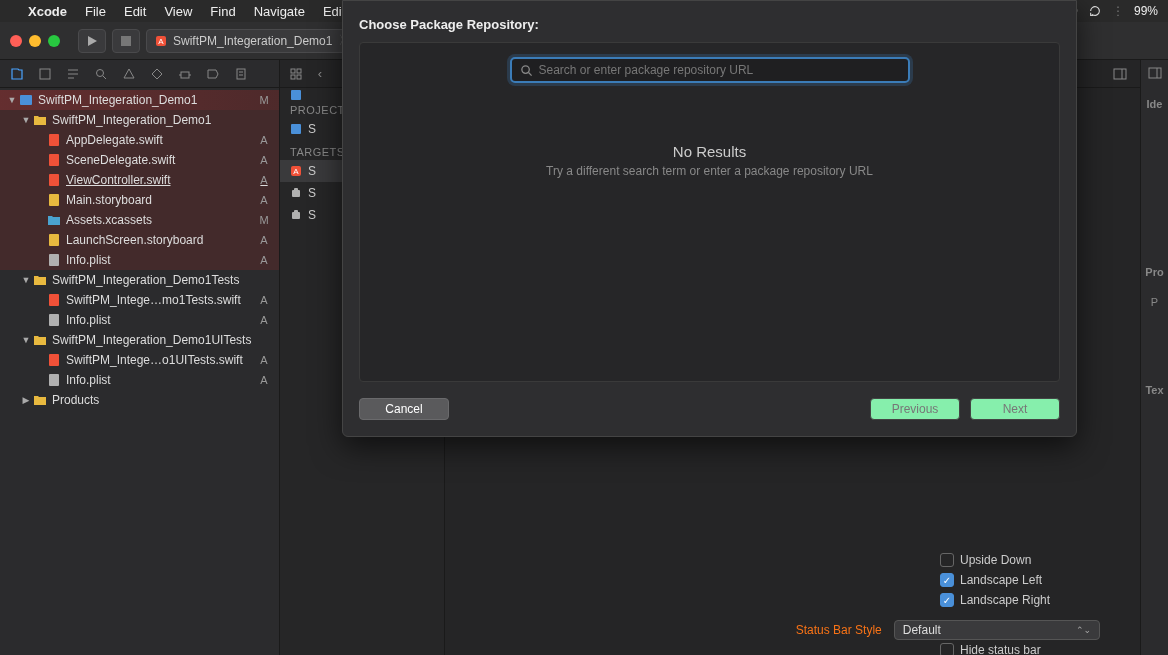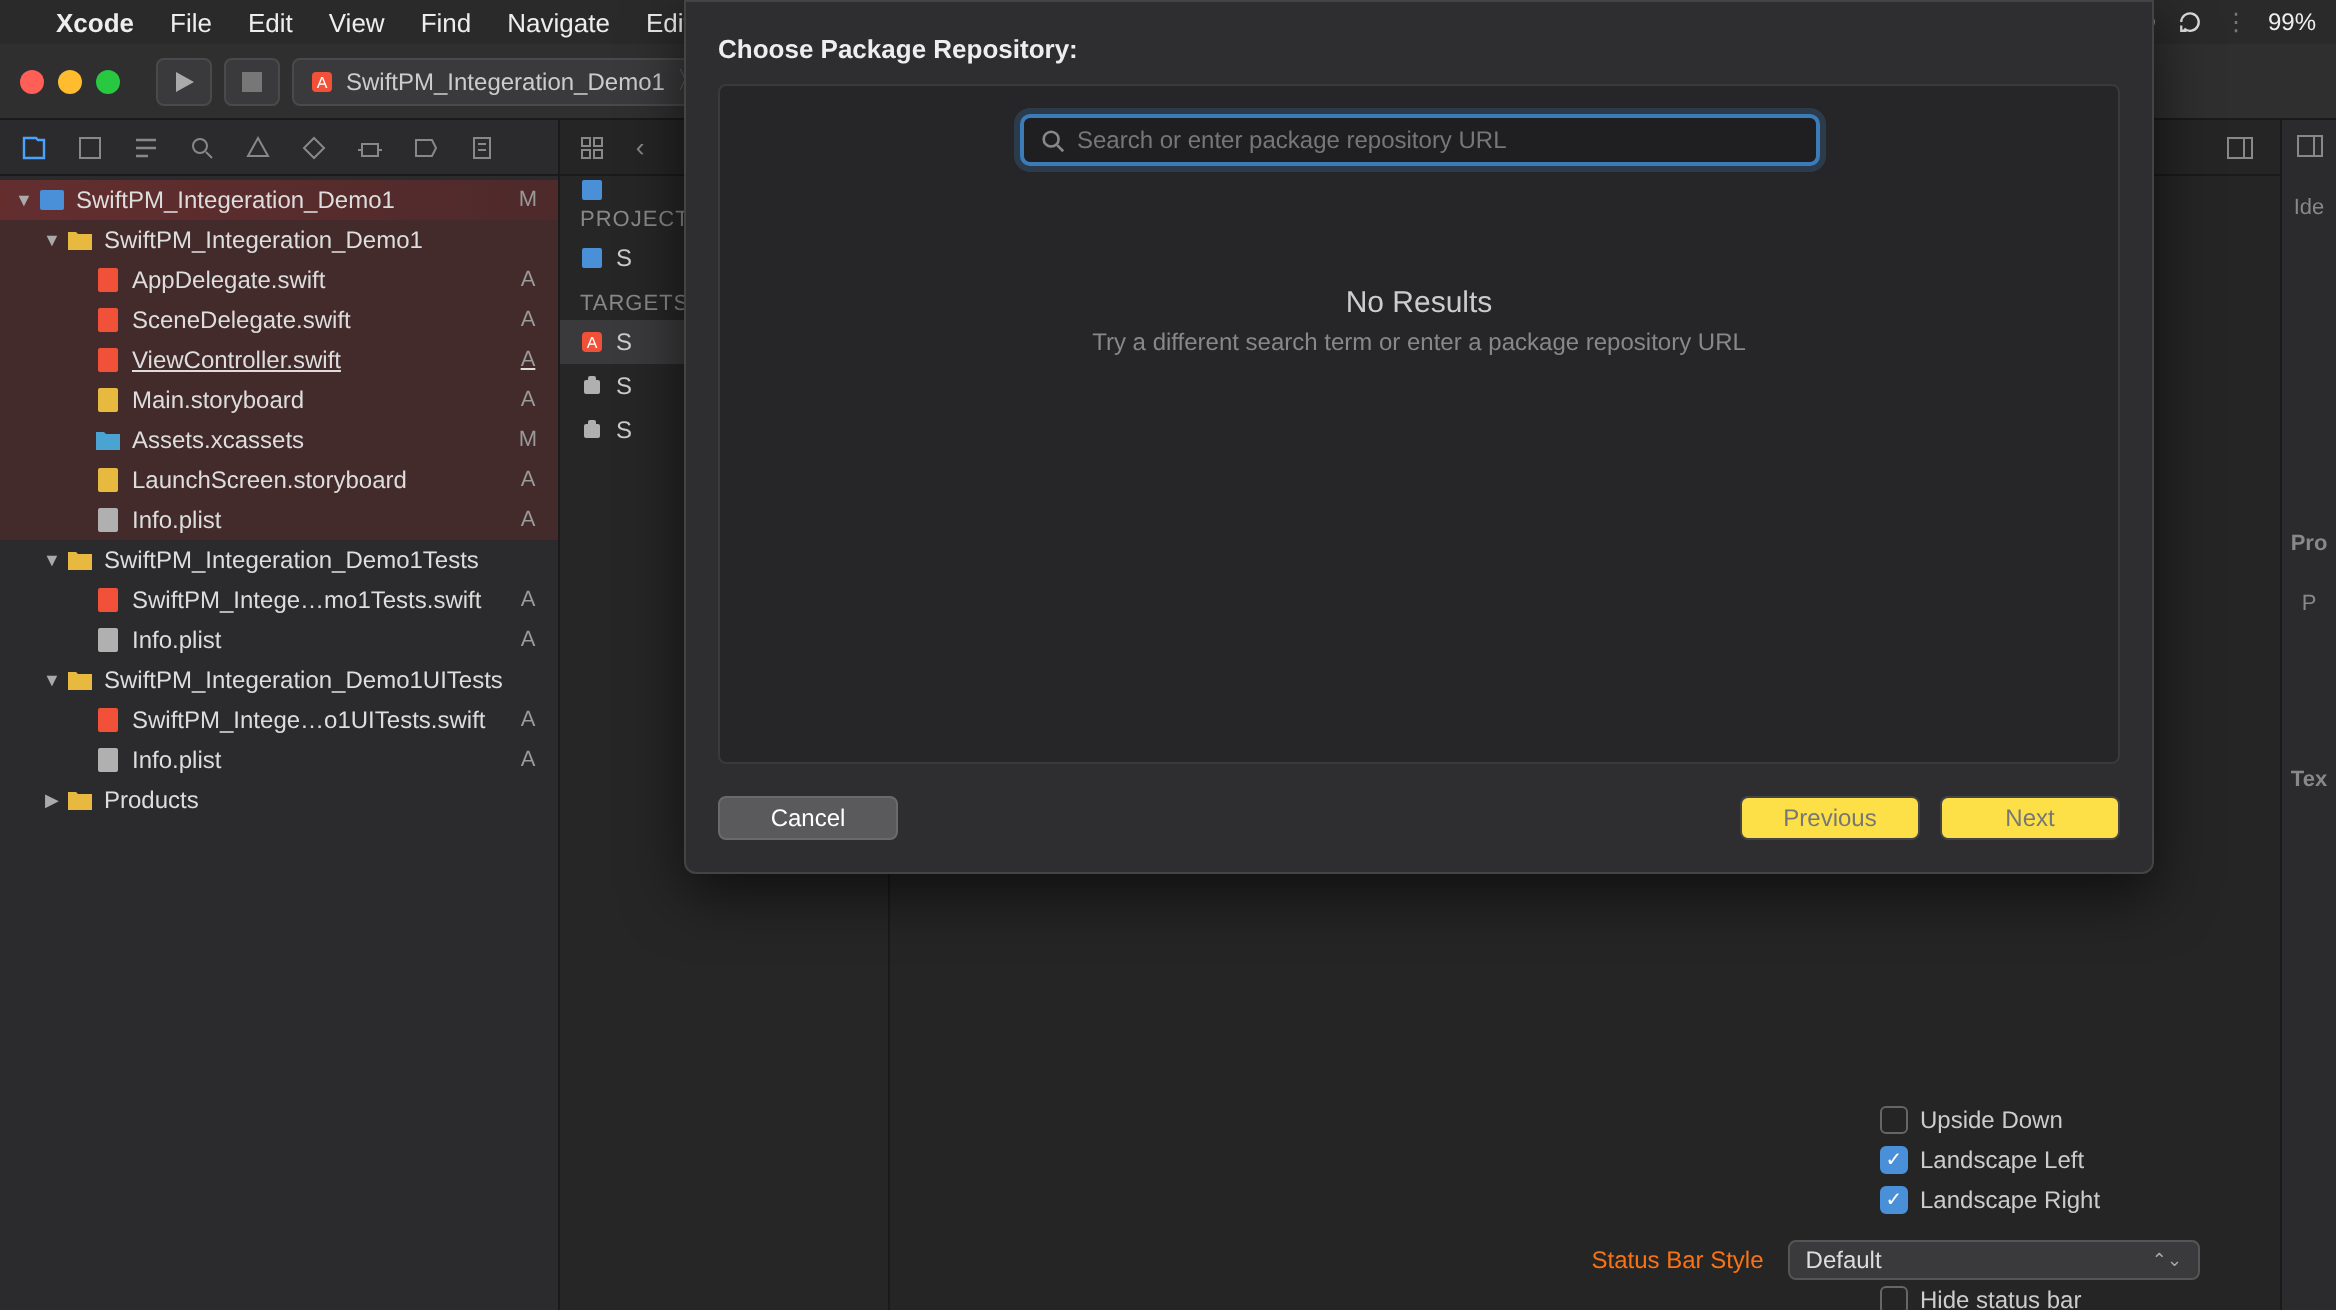--- a/index.html
+++ b/index.html
@@ -76,21 +76,21 @@
 .sheet-body { background: #262628; border: 1px solid #3a3a3a; border-radius: 4px; padding: 14px; min-height: 340px; }
 .search-wrap { display: flex; align-items: center; background: #1f1f21; border: 2px solid #3b7cb8; border-radius: 5px; height: 26px; padding: 0 8px; gap: 6px; box-shadow: 0 0 0 3px rgba(59,124,184,0.25); }
 .search-wrap input { flex: 1; background: transparent; border: none; outline: none; color: #ddd; font-size: 12px; }
 .search-wrap input::placeholder { color: #777; }
 .no-results { text-align: center; margin-top: 60px; }
 .no-results h3 { font-size: 15px; color: #ccc; font-weight: 500; margin-bottom: 4px; }
 .no-results p { font-size: 12px; color: #888; }
 .sheet-buttons { display: flex; gap: 10px; margin-top: 16px; }
 .sheet-buttons .btn { min-width: 90px; height: 22px; border-radius: 4px; display: flex; align-items: center; justify-content: center; font-size: 12px; }
 .btn-default { background: #5a5a5c; color: #fff; cursor: pointer; border: 1px solid #6a6a6c; }
-.btn-disabled { background: #fde047; color: #777; border: 1px solid #444; text-align: center; }
+.btn-disabled { background: #86efac; color: #777; border: 1px solid #444; text-align: center; }
 .sheet-buttons .grow { flex: 1; }
 
 svg { display: block; }
 </style>
 </head>
 <body>
 
 <div class="menubar">
   <span class="apple"></span>
   <span class="app-name">Xcode</span>
@@ -469,21 +469,21 @@
     </div>
   </div>
 
   <div class="inspector">
     <span class="et-ic">
         <svg width="14" height="14" viewBox="0 0 14 14">
           <rect x="1" y="2" width="12" height="10" fill="none" stroke="#888"></rect>
           <line x1="9" y1="2" x2="9" y2="12" stroke="#888"></line>
         </svg>
       </span>
-    <span style="writing-mode:horizontal-tb; font-weight:400;">Ide</span>
+    <span style="writing-mode:horizontal-tb; font-weight:700;">Ide</span>
     <div style="height:120px;"></div>
     <span style="font-weight:600;">Pro</span>
     <span>P</span>
     <div style="height:40px;"></div>
     <span style="font-weight:600;">Tex</span>
   </div>
 </div>
 
 <div class="sheet">
   <div class="sheet-title">Choose Package Repository:</div>

